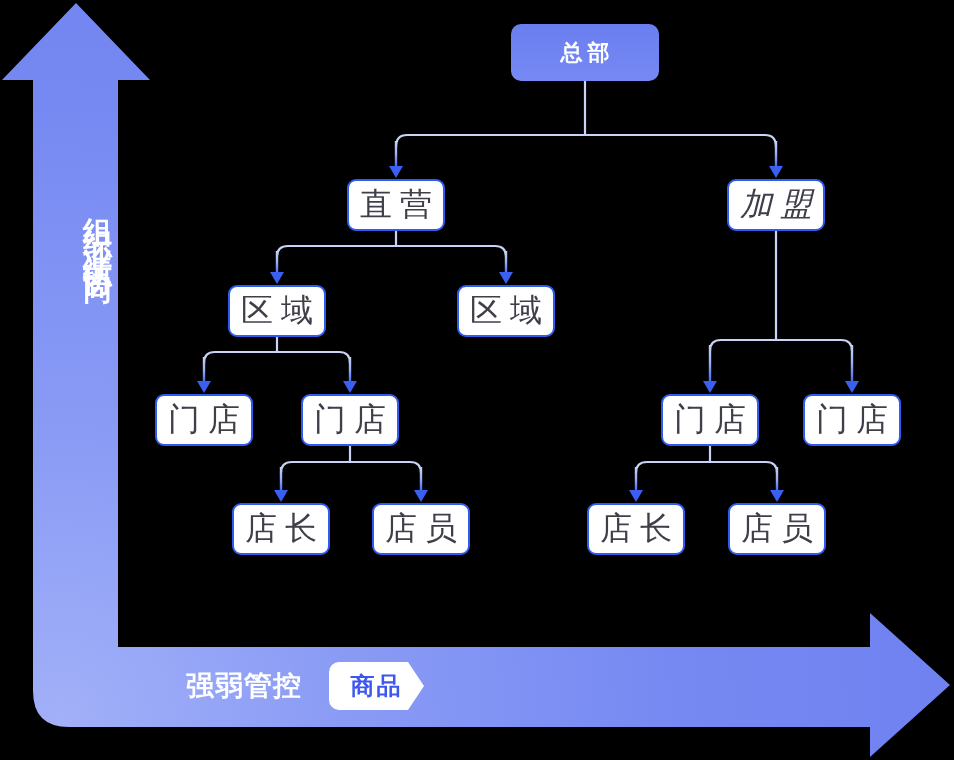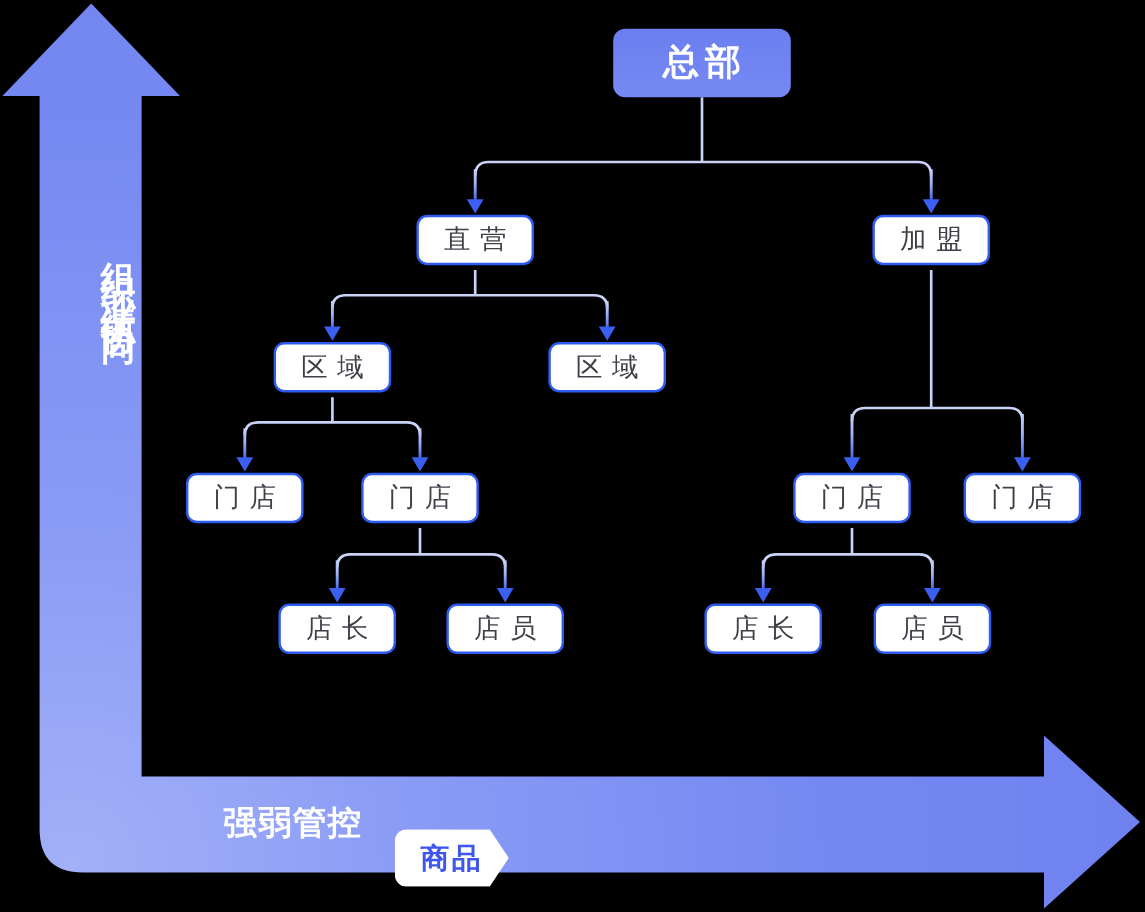--- a/index.html
+++ b/index.html
@@ -3,34 +3,34 @@
 <meta charset="utf-8">
 <style>
   html,body{margin:0;padding:0;background:#000;}
   .canvas{
     position:relative;width:954px;height:760px;background:#000;overflow:hidden;
     font-family:"Liberation Sans","DejaVu Sans",sans-serif;
   }
   svg.layer{position:absolute;left:0;top:0;}
   
   .node{
-    position:absolute;width:98px;height:42px;box-sizing:border-box;
+    position:absolute;width:98px;height:52px;box-sizing:border-box;
     background:#ffffff;border:2.5px solid #2E5BF0;border-radius:9px;
     display:flex;align-items:center;justify-content:center;
-    font-size:22px;color:#3F3F49;letter-spacing:8px;text-indent:8px;
+    font-size:32px;color:#3F3F49;letter-spacing:8px;text-indent:8px;
     font-weight:400;
   }
   .node.root{
     width:148px;height:57px;background:linear-gradient(180deg,#6A7EF0,#7689F3);
     border:none;border-radius:10px;color:#ffffff;font-weight:600;
-    font-size:30px;letter-spacing:5px;text-indent:5px;
+    font-size:22px;letter-spacing:5px;text-indent:5px;
   }
   .n-hq{left:511px;top:24px;}
   .n-zhiying{left:347px;top:179px;}
-  .n-jiameng{left:727px;top:179px;}
+  .n-jiameng{left:727px;top:179px;font-style:italic;}
   .n-quyu1{left:228px;top:285px;}
   .n-quyu2{left:457px;top:285px;}
   .n-md1{left:155px;top:394px;}
   .n-md2{left:301px;top:394px;}
   .n-md3{left:661px;top:394px;}
   .n-md4{left:803px;top:394px;}
   .n-dz1{left:232px;top:503px;}
   .n-dy1{left:372px;top:503px;}
   .n-dz2{left:587px;top:503px;}
   .n-dy2{left:728px;top:503px;}
@@ -48,21 +48,21 @@
   }
   .flow{
     position:absolute;left:329px;top:662px;height:48px;
     display:flex;gap:9px;
   }
   .chev{
     width:95px;height:48px;background:#ffffff;
     display:flex;align-items:center;justify-content:center;
     font-size:24px;font-weight:700;color:#3D56EE;letter-spacing:2px;
     clip-path:polygon(0 0,79px 0,100% 50%,79px 100%,0 100%,16px 50%);
-    padding-left:4px;box-sizing:border-box;margin-top:29px;
+    padding-left:4px;box-sizing:border-box;
   }
   .chev.first{
     clip-path:polygon(0 0,79px 0,100% 50%,79px 100%,0 100%);
     border-radius:10px 0 0 10px;padding-left:0;
   }
 </style>
 </head>
 <body>
 
 <div class="canvas">

